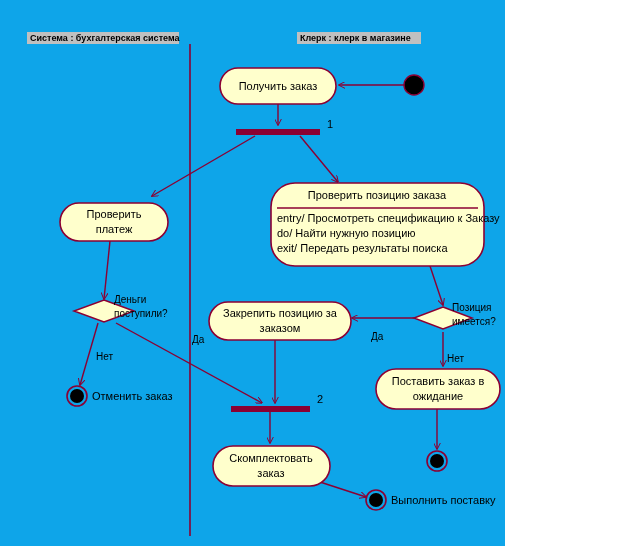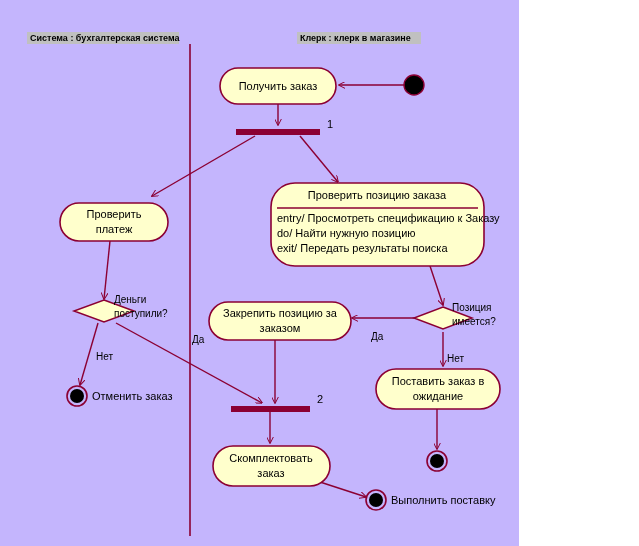--- a/index.html
+++ b/index.html
@@ -7,23 +7,22 @@
     padding: 0;
     background: #ffffff;
   }
   body {
     font-family: "Liberation Sans", sans-serif;
   }
   #canvas {
     position: relative;
     width: 505px;
     height: 546px;
-    background: #c4b5fd;
+    background: #0ea5e9;
     overflow: hidden;
-    padding-left: 14px;
   }
   svg#diagram {
     position: absolute;
     left: 0;
     top: 0;
     width: 639px;
     height: 546px;
   }
   .lane-header-text {
     font-size: 9px;

